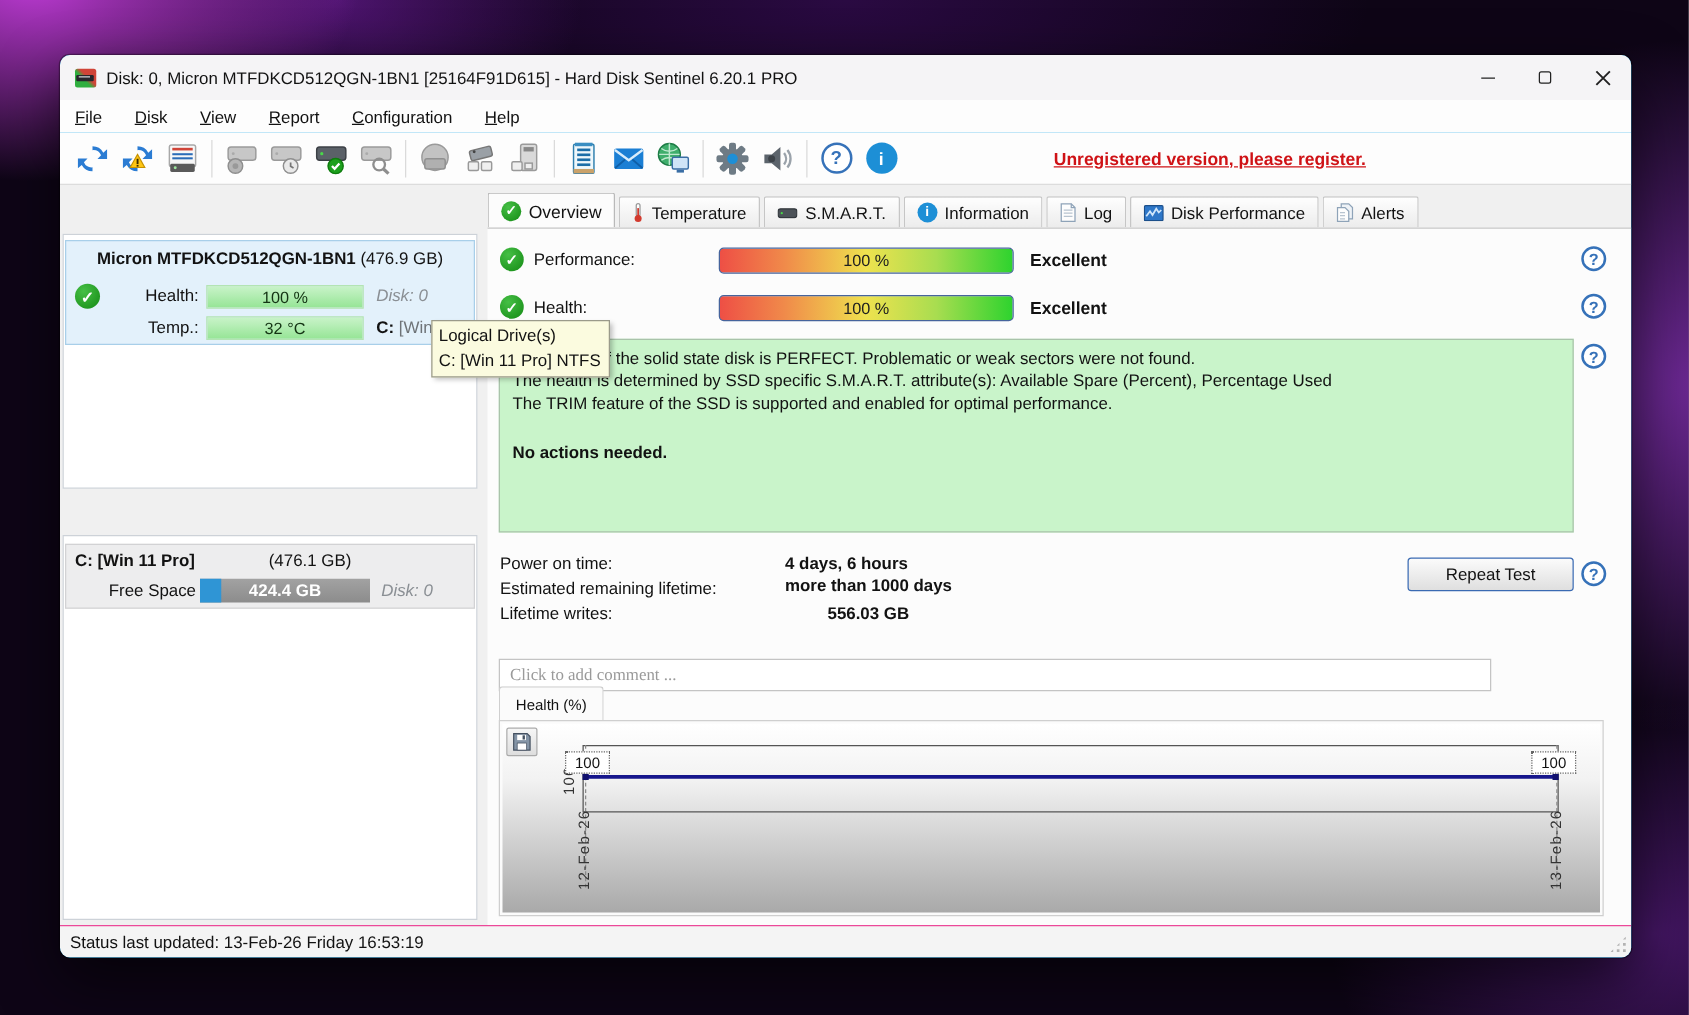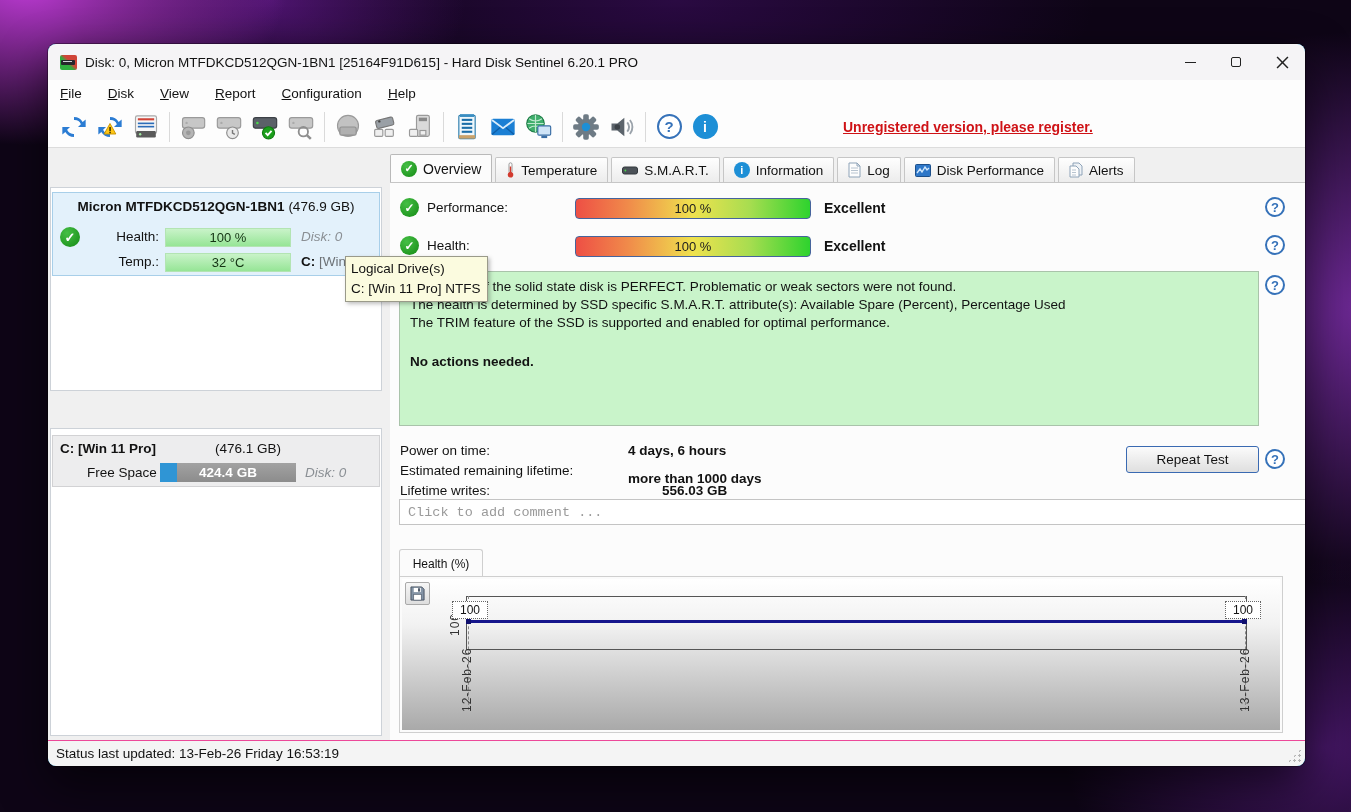--- a/index.html
+++ b/index.html
@@ -60,21 +60,21 @@
   .tabbar { position:absolute; left:342px; top:6px; height:28px; display:flex; align-items:flex-end; }
   .tab { display:flex; align-items:center; gap:6px; padding:0 10px; height:25px; border:1px solid #c6c6c6; border-bottom:none; background:linear-gradient(#fefefe,#ececec); margin-right:3px; border-radius:2px 2px 0 0; font-size:13.5px; white-space:nowrap; }
   .tab.active { background:#fcfcfc; height:28px; border-color:#b9b9b9; font-size:14px; }
   .main { position:absolute; left:342px; top:34px; width:915px; height:558px; background:#fcfcfc; border-top:1px solid #c6c6c6; }
   .rowlabel { position:absolute; font-size:13.5px; }
   .gauge { position:absolute; width:236px; height:21px; border:1px solid #46649c; border-radius:4px; text-align:center; font-size:13px; line-height:19px; color:#202020;
     background:linear-gradient(to right,#ee4f45 0%,#f08a4a 22%,#efe24e 50%,#a8dd50 74%,#2ed32e 100%); }
   .rating { position:absolute; font-weight:bold; font-size:14px; }
   .greenbox { position:absolute; left:9px; top:88px; width:860px; height:155px; background:#c9f4ca; border:1px solid #a9c3aa; padding:6px 10px; font-size:13.5px; line-height:18px; }
   .btn { background:linear-gradient(#fbfbfb,#dfdfdf); border:1px solid #3a6ab2; border-radius:3px; font-size:13.5px; font-family:"Liberation Sans", sans-serif; display:flex; align-items:center; justify-content:center; }
-  .comment { position:absolute; left:9px; top:316px; width:952px; height:26px; border:1px solid #c4c4c4; background:#fff; font-size:13.5px; padding:0 8px; color:#222; font-family:Liberation Mono, monospace; }
+  .comment { position:absolute; left:9px; top:344px; width:794px; height:26px; border:1px solid #c4c4c4; background:#fff; font-size:13.5px; padding:0 8px; color:#222; font-family:Liberation Serif, serif; }
   .comment::placeholder { color:#9a9a9a; }
   
   .charttab { position:absolute; left:9px; top:366px; width:84px; height:28px; background:#fbfbfb; border:1px solid #cfcfcf; border-bottom:none; border-radius:3px 3px 0 0; display:flex; align-items:center; justify-content:center; font-size:12px; }
   .chartpanel { position:absolute; left:9px; top:393px; width:884px; height:157px; background:#fbfbfb; border:1px solid #cfcfcf; }
   .chartarea { position:absolute; left:2px; top:2px; width:878px; height:151px; background:linear-gradient(#ffffff 0%, #f2f2f2 30%, #a9a9a9 100%); }
   .savebtn { position:absolute; left:5px; top:5px; width:25px; height:23px; background:linear-gradient(#f6f6f6,#dedede); border:1px solid #aaa; border-radius:2px; display:flex; align-items:center; justify-content:center; z-index:4; }
   .plotrect { position:absolute; left:64px; top:17px; width:781px; height:54px; border:1px solid #555; }
   .hline { position:absolute; left:66px; top:41px; width:777px; height:3px; background:#16168c; z-index:2; }
   .marker { position:absolute; width:5px; height:5px; background:#10106e; z-index:3; }
   .ptlabel { position:absolute; width:36px; height:18px; background:#fff; border:1px dotted #666; text-align:center; font-size:12px; line-height:16px; z-index:3; }
@@ -361,21 +361,21 @@
         <div>The health of the solid state disk is PERFECT. Problematic or weak sectors were not found.</div>
         <div>The health is determined by SSD specific S.M.A.R.T. attribute(s):  Available Spare (Percent), Percentage Used</div>
         <div>The TRIM feature of the SSD is supported and enabled for optimal performance.</div>
         <div style="font-weight:bold; margin-top:21px;">No actions needed.</div>
       </div>
       <span class="helpc abs" style="left:875px; top:92px;">?</span>
 
       <span class="rowlabel" style="left:10px; top:260px;">Power on time:</span>
       <span class="rowlabel" style="left:238px; top:260px; font-weight:bold;">4 days, 6 hours</span>
       <span class="rowlabel" style="left:10px; top:280px;">Estimated remaining lifetime:</span>
-      <span class="rowlabel" style="left:238px; top:288px; font-weight:bold;">more than 1000 days</span>
+      <span class="rowlabel" style="left:238px; top:278px; font-weight:bold;">more than 1000 days</span>
       <span class="rowlabel" style="left:10px; top:300px;">Lifetime writes:</span>
       <span class="rowlabel" style="left:238px; top:300px; font-weight:bold;margin-left:34px;">556.03 GB</span>
 
       <div class="btn abs" style="left:736px; top:263px; width:133px; height:27px;">Repeat Test</div>
       <span class="helpc abs" style="left:875px; top:266px;">?</span>
 
       <input class="comment" type="text" placeholder="Click to add comment ..." style="">
 
       <div class="charttab">Health (%)</div>
       <div class="chartpanel">

